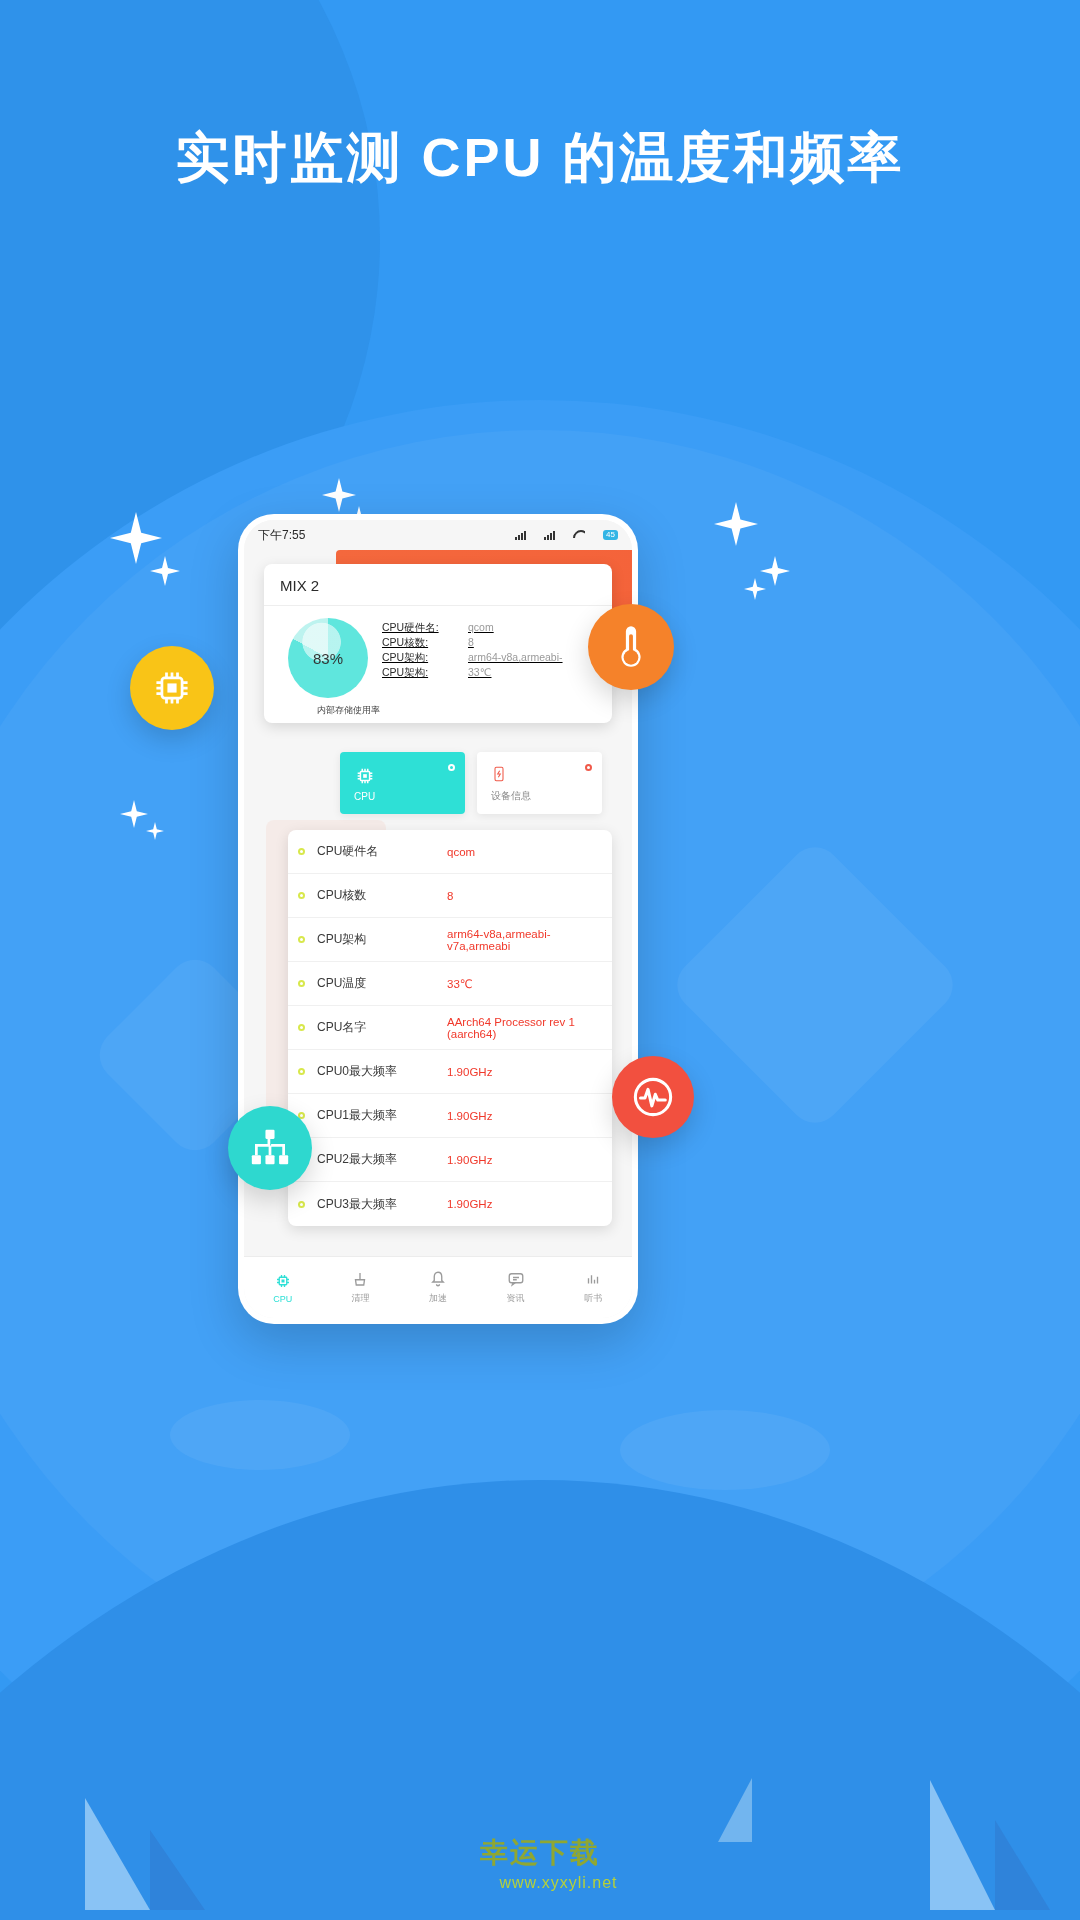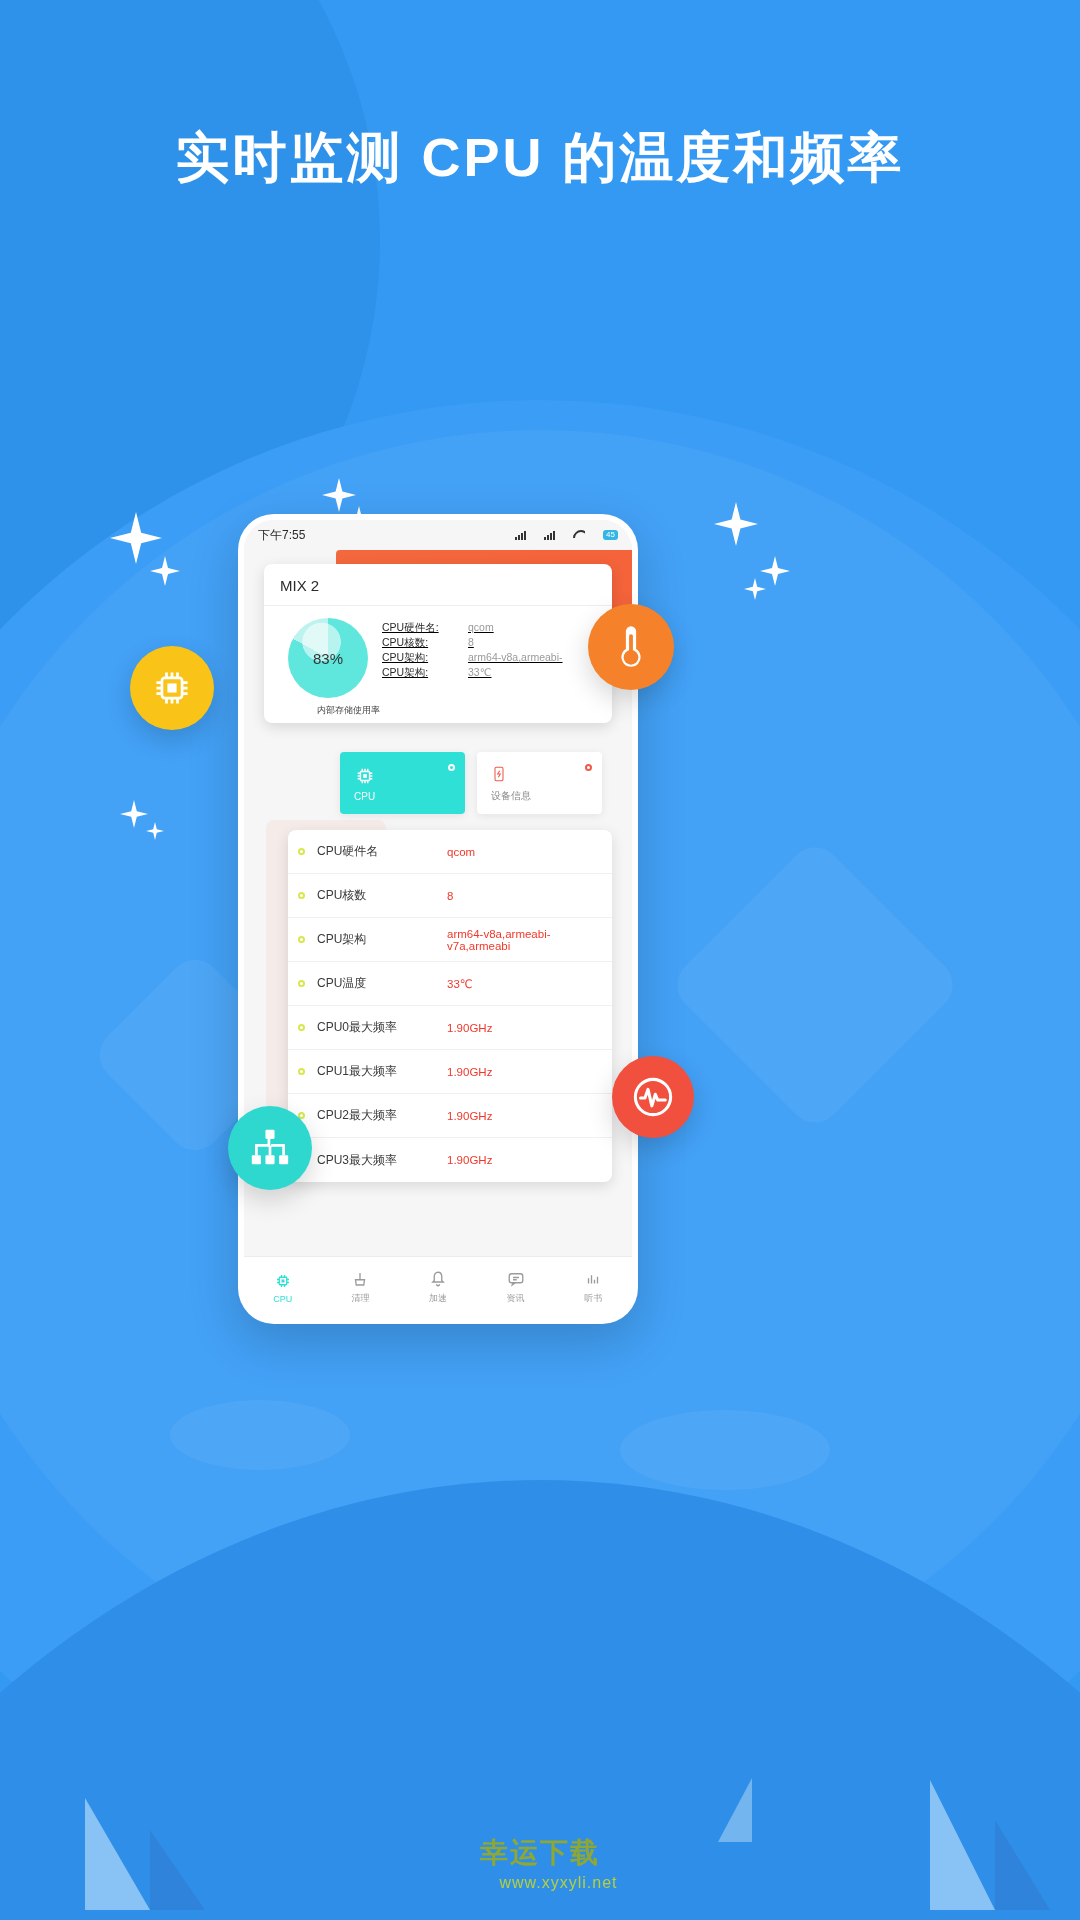--- a/index.html
+++ b/index.html
@@ -373,20 +373,25 @@
         <span class="dlabel">CPU架构</span>
         <span class="dvalue">arm64-v8a,armeabi-v7a,armeabi</span>
       </div>
       <div class="drow">
         <span class="bullet"></span>
         <span class="dlabel">CPU温度</span>
         <span class="dvalue">33℃</span>
       </div>
       <div class="drow">
         <span class="bullet"></span>
+        <span class="dlabel">CPU名字</span>
+        <span class="dvalue">AArch64 Processor rev 1 (aarch64)</span>
+      </div>
+      <div class="drow">
+        <span class="bullet"></span>
         <span class="dlabel">CPU0最大频率</span>
         <span class="dvalue">1.90GHz</span>
       </div>
       <div class="drow">
         <span class="bullet"></span>
         <span class="dlabel">CPU1最大频率</span>
         <span class="dvalue">1.90GHz</span>
       </div>
       <div class="drow">
         <span class="bullet"></span>

